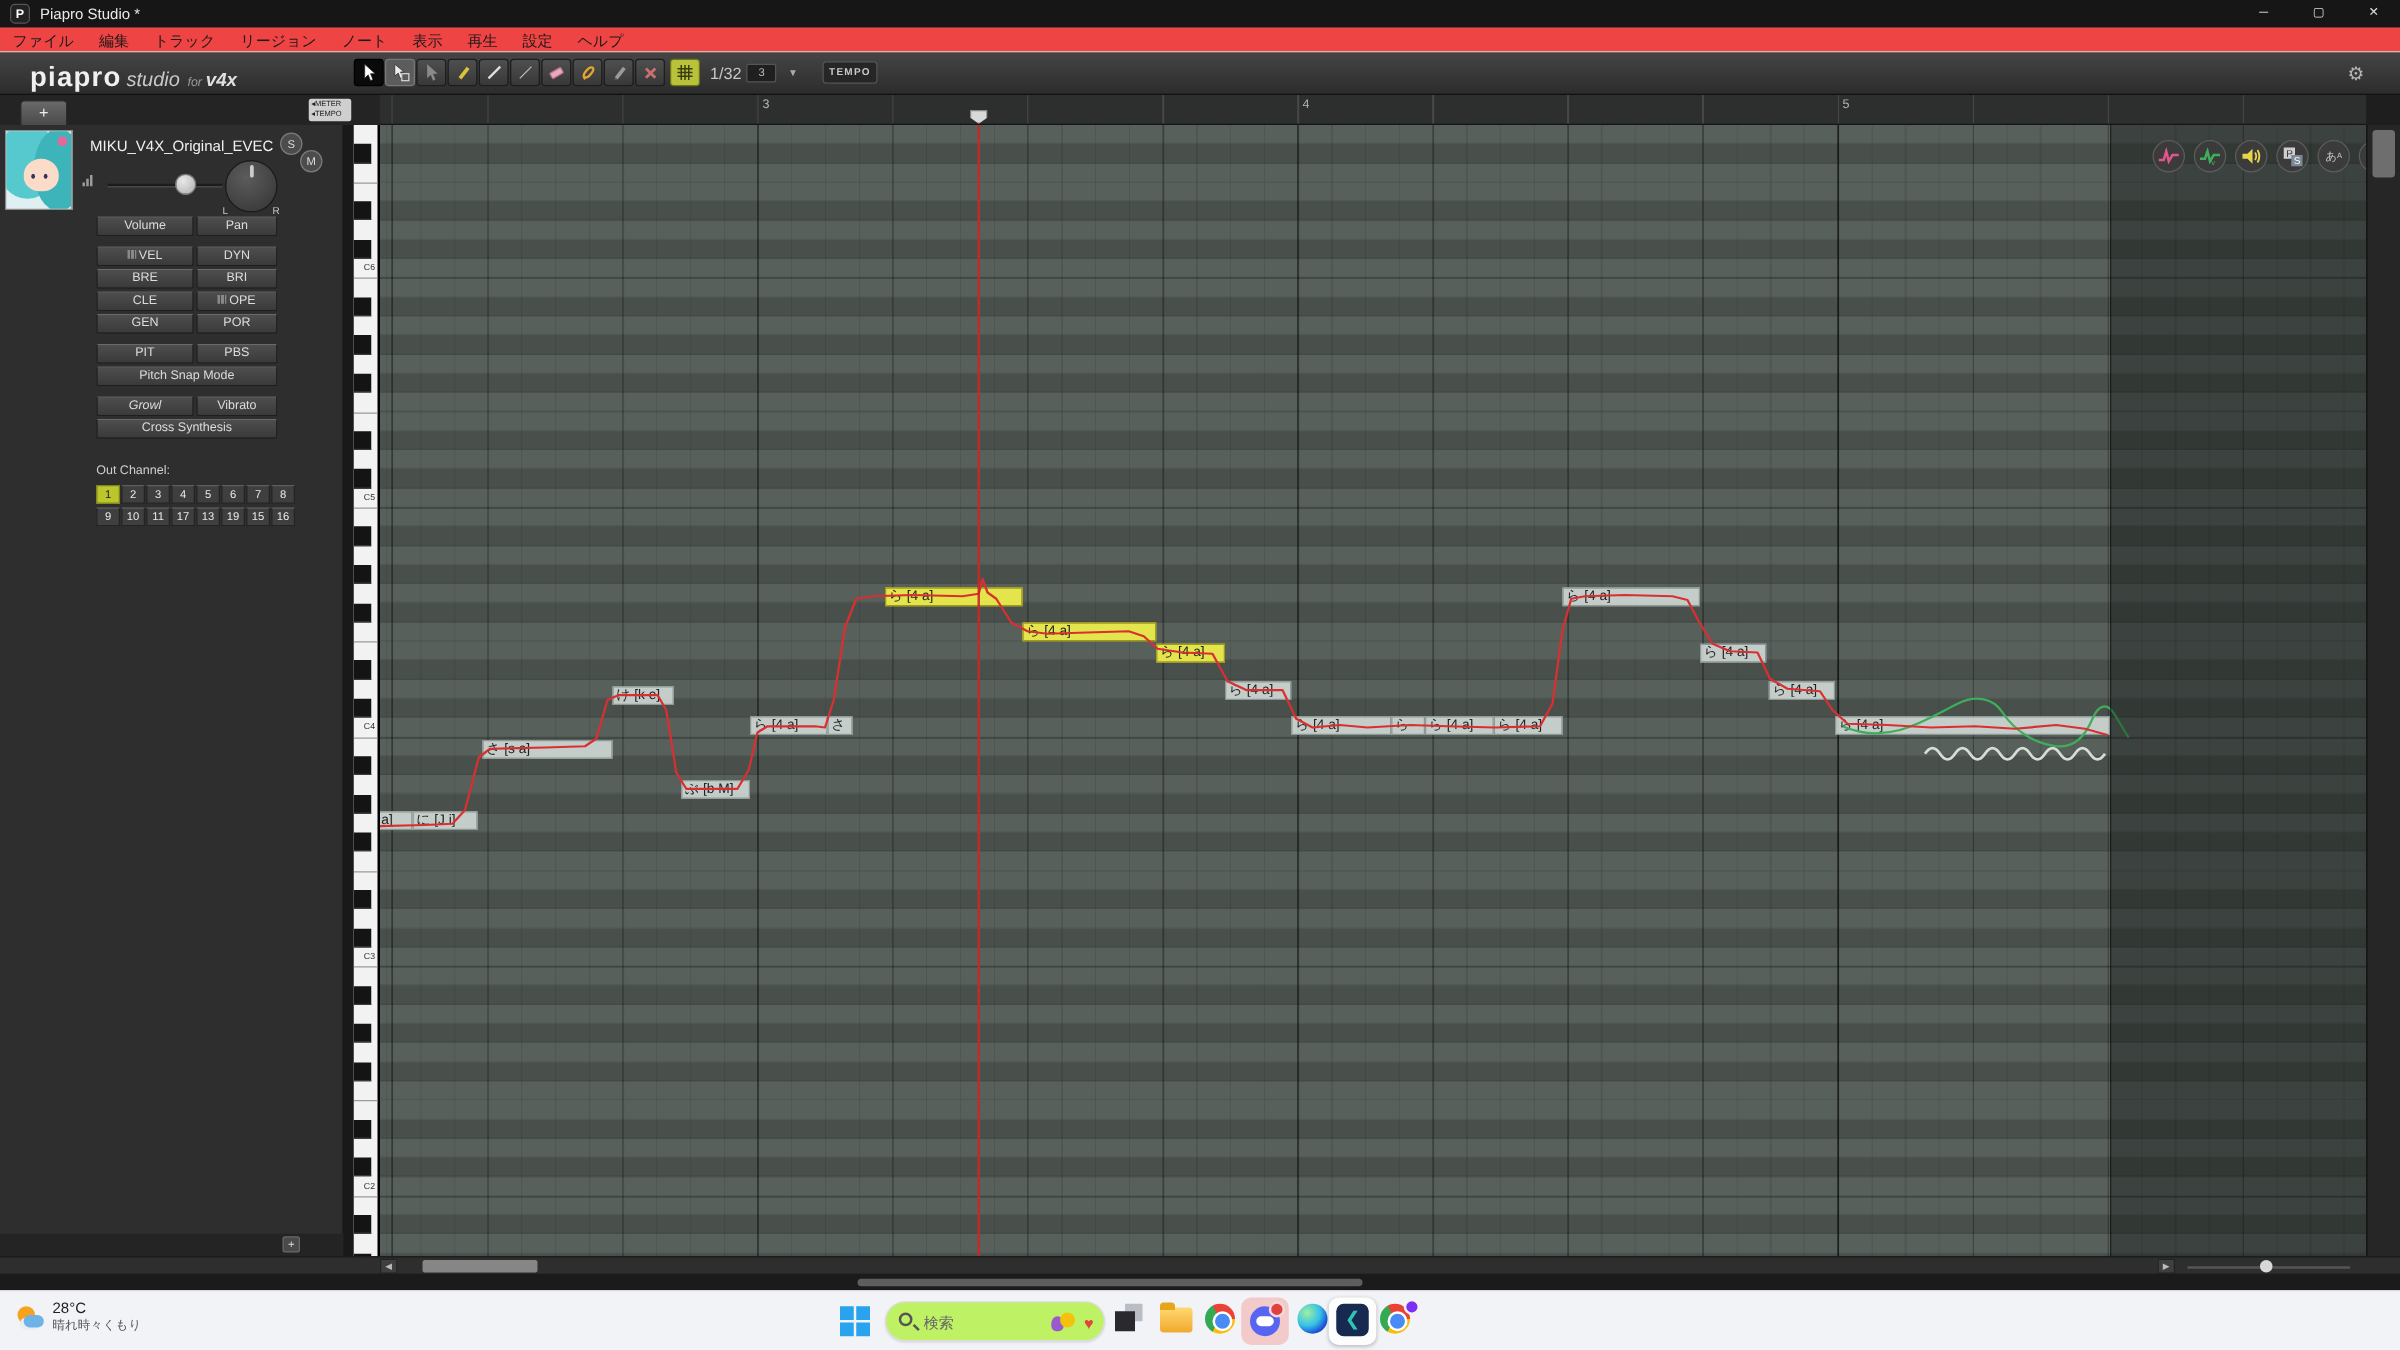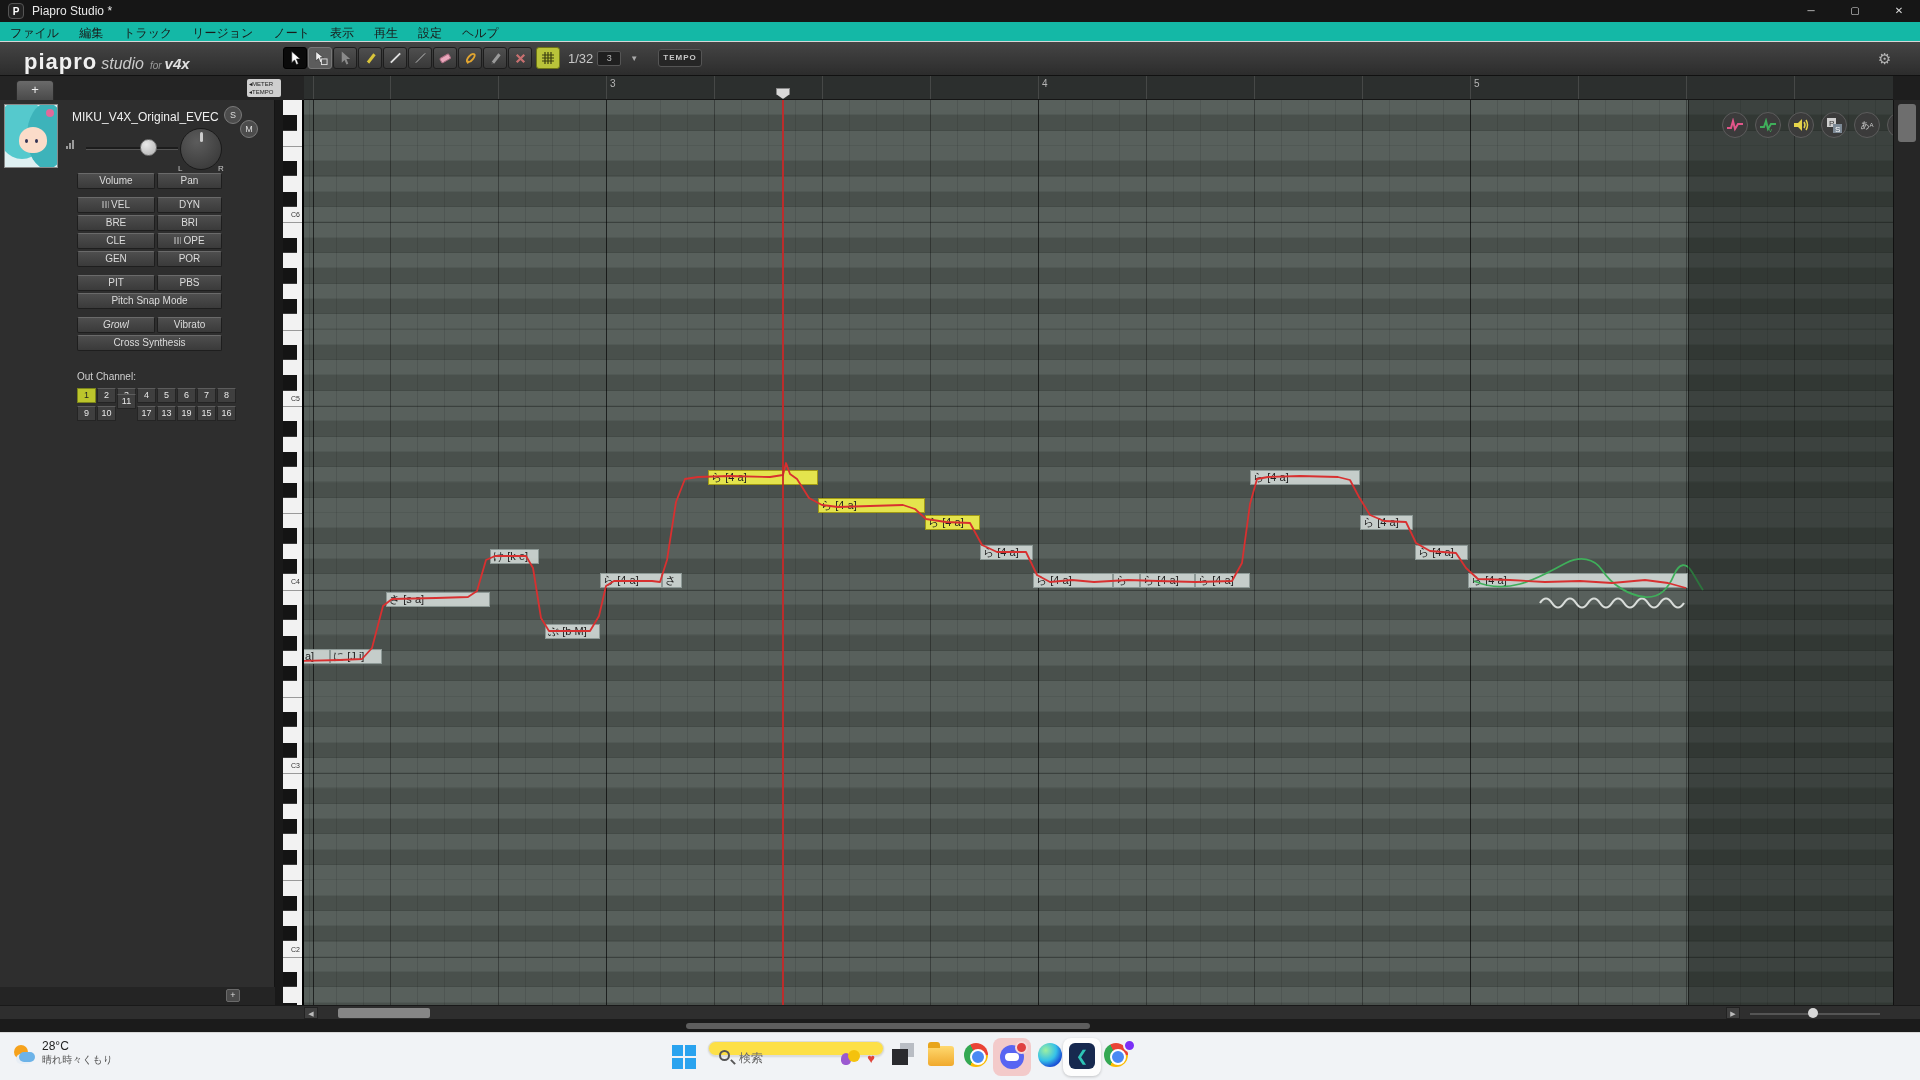--- a/index.html
+++ b/index.html
@@ -7,21 +7,21 @@
     font-family:"Liberation Sans","DejaVu Sans",sans-serif; }
   #app { position:absolute; top:0; left:0; width:1920px; height:1080px; background:#2b2b2b; }
 
   
   .titlebar { position:absolute; top:0; left:0; width:1920px; height:22px; background:#161616; color:#e8e8e8; font-size:12px; }
   .titlebar .app-icon { position:absolute; left:8px; top:3px; width:16px; height:16px; background:#222; border-radius:4px; color:#fff; font-size:10px; font-weight:bold; text-align:center; line-height:15px; border:1px solid #555; }
   .titlebar .title { position:absolute; left:32px; top:4px; }
   .winbtn { position:absolute; top:0; width:42px; height:22px; color:#ddd; font-size:10px; text-align:center; line-height:22px; }
   .winbtn.close { background:transparent; }
 
-  .menubar { position:absolute; top:22px; left:0; width:1920px; height:20px; background:#14b8a6; border-bottom:1px solid #d6d6d6; }
+  .menubar { position:absolute; top:22px; left:0; width:1920px; height:20px; background:#ef4444; border-bottom:1px solid #d6d6d6; }
   .menu-item { display:inline-block; padding:3px 10px; font-size:12px; color:#1a1a1a; }
 
   
   .toolbar { position:absolute; top:42px; left:0; width:1920px; height:34px; background:linear-gradient(#454545,#2c2c2c); border-bottom:1px solid #111; }
   .logo { position:absolute; left:24px; top:7px; white-space:nowrap; }
   .logo .w1 { font-weight:bold; font-size:22px; color:#f0f0f0; letter-spacing:1px; }
   .logo .w2 { font-size:16px; color:#c9c9c9; font-style:italic; margin-left:4px; }
   .logo .w3 { font-size:10px; color:#9a9a9a; font-style:italic; margin-left:6px; }
   .logo .w4 { font-size:15px; color:#e0e0e0; font-style:italic; font-weight:bold; margin-left:3px; }
   .tools { position:absolute; left:283px; top:5px; display:flex; gap:1px; }
@@ -114,21 +114,21 @@
   
   .taskbar { position:absolute; top:1032px; left:0; width:1920px; height:48px; background:#f1f3f6; border-top:1px solid #d9d9d9; }
   .weather { position:absolute; left:14px; top:6px; display:flex; gap:6px; }
   .wicon { position:relative; width:22px; height:22px; margin-top:6px; }
   .wicon .sun { position:absolute; left:0; top:0; width:14px; height:14px; border-radius:50%; background:#f6a21c; }
   .wicon .cloud { position:absolute; left:5px; top:7px; width:16px; height:10px; border-radius:6px; background:#6db3e8; box-shadow:-3px 2px 0 #e8eef5; }
   .wtemp { font-size:12px; color:#222; }
   .wcond { font-size:10px; color:#555; }
   .startbtn { position:absolute; left:672px; top:12px; width:24px; height:24px; display:grid; grid-template-columns:11px 11px; grid-gap:2px; }
   .startbtn i { display:block; width:11px; height:11px; background:#2aa3ef; }
-  .searchbox { position:absolute; left:708px; top:8px; width:176px; height:15px; background:#fde047; border:1px solid #dcdcdc; border-radius:16px; box-shadow:0 1px 2px rgba(0,0,0,0.12); }
+  .searchbox { position:absolute; left:708px; top:8px; width:176px; height:32px; background:#bef264; border:1px solid #dcdcdc; border-radius:16px; box-shadow:0 1px 2px rgba(0,0,0,0.12); }
   .mag { position:absolute; left:10px; top:8px; width:11px; height:11px; border:2px solid #555; border-radius:50%; }
   .mag::after { content:""; position:absolute; left:9px; top:9px; width:6px; height:2px; background:#555; transform:rotate(45deg); }
   .searchtext { position:absolute; left:30px; top:8px; font-size:12px; color:#666; }
   .semoji { position:absolute; right:8px; top:7px; width:34px; height:18px; }
   .semoji .e1 { position:absolute; left:0; top:4px; width:10px; height:12px; background:#9b59d0; border-radius:50% 50% 40% 40%; }
   .semoji .e2 { position:absolute; left:7px; top:1px; width:12px; height:12px; background:#f4c20d; border-radius:50%; }
   .semoji .e3 { position:absolute; right:0; top:2px; color:#e0443a; font-size:13px; }
   .tbicon { position:absolute; top:10px; width:28px; height:28px; }
   .pill { position:absolute; top:5px; width:38px; height:38px; border-radius:8px; }
   .chrome { width:24px; height:24px; border-radius:50%; background:conic-gradient(from -30deg,#ea4335 0 120deg,#fbbc05 0 240deg,#34a853 0 360deg); position:relative; }
@@ -295,21 +295,21 @@
         <div class="chcell on" style="left: 77px; top: 288px;">1</div>
         <div class="chcell" style="left: 97px; top: 288px;">2</div>
         <div class="chcell" style="left: 117px; top: 288px;">3</div>
         <div class="chcell" style="left: 137px; top: 288px;">4</div>
         <div class="chcell" style="left: 157px; top: 288px;">5</div>
         <div class="chcell" style="left: 177px; top: 288px;">6</div>
         <div class="chcell" style="left: 197px; top: 288px;">7</div>
         <div class="chcell" style="left: 217px; top: 288px;">8</div>
         <div class="chcell" style="left: 77px; top: 306px;">9</div>
         <div class="chcell" style="left: 97px; top: 306px;">10</div>
-        <div class="chcell" style="left: 117px; top: 294px;">11</div>
+        <div class="chcell" style="left: 117px; top: 306px;">11</div>
         <div class="chcell" style="left: 137px; top: 306px;">17</div>
         <div class="chcell" style="left: 157px; top: 306px;">13</div>
         <div class="chcell" style="left: 177px; top: 306px;">19</div>
         <div class="chcell" style="left: 197px; top: 306px;">15</div>
         <div class="chcell" style="left: 217px; top: 306px;">16</div>
       </div>
     <div class="panelfoot">
       <div class="tinybtn" style="left:226px; top:2px;">+</div>
     </div>
   </div>

